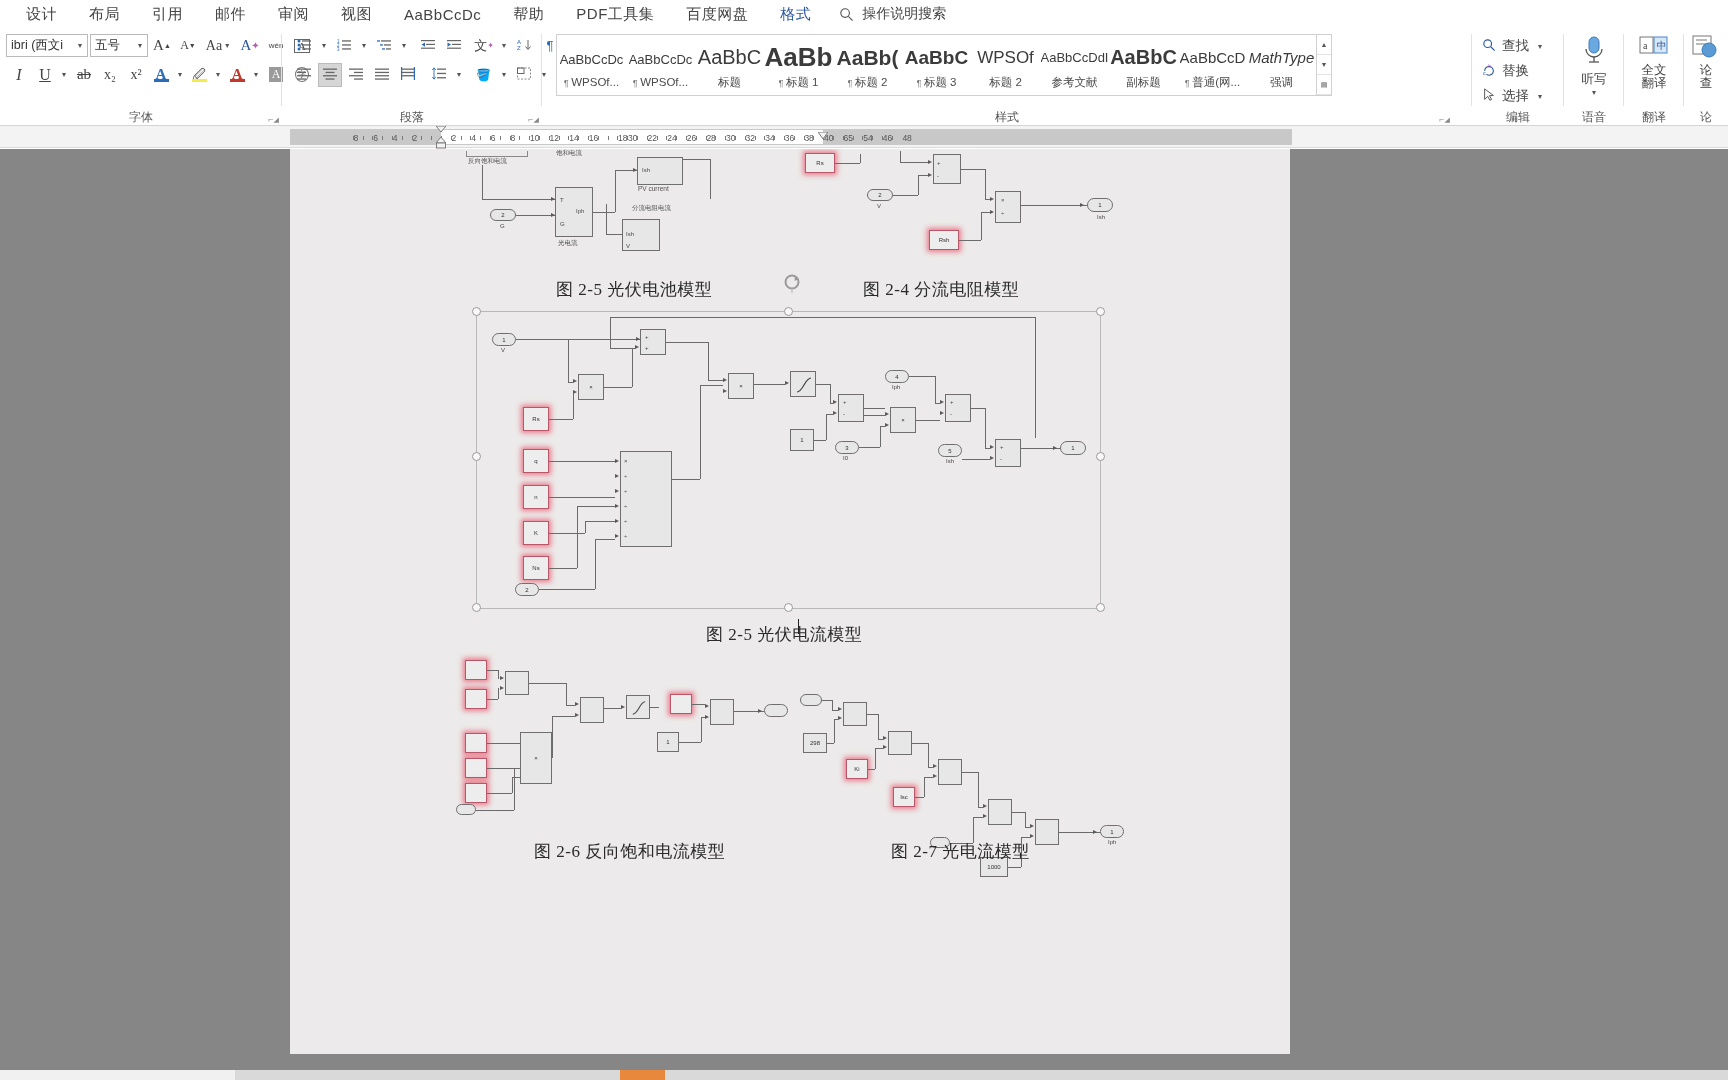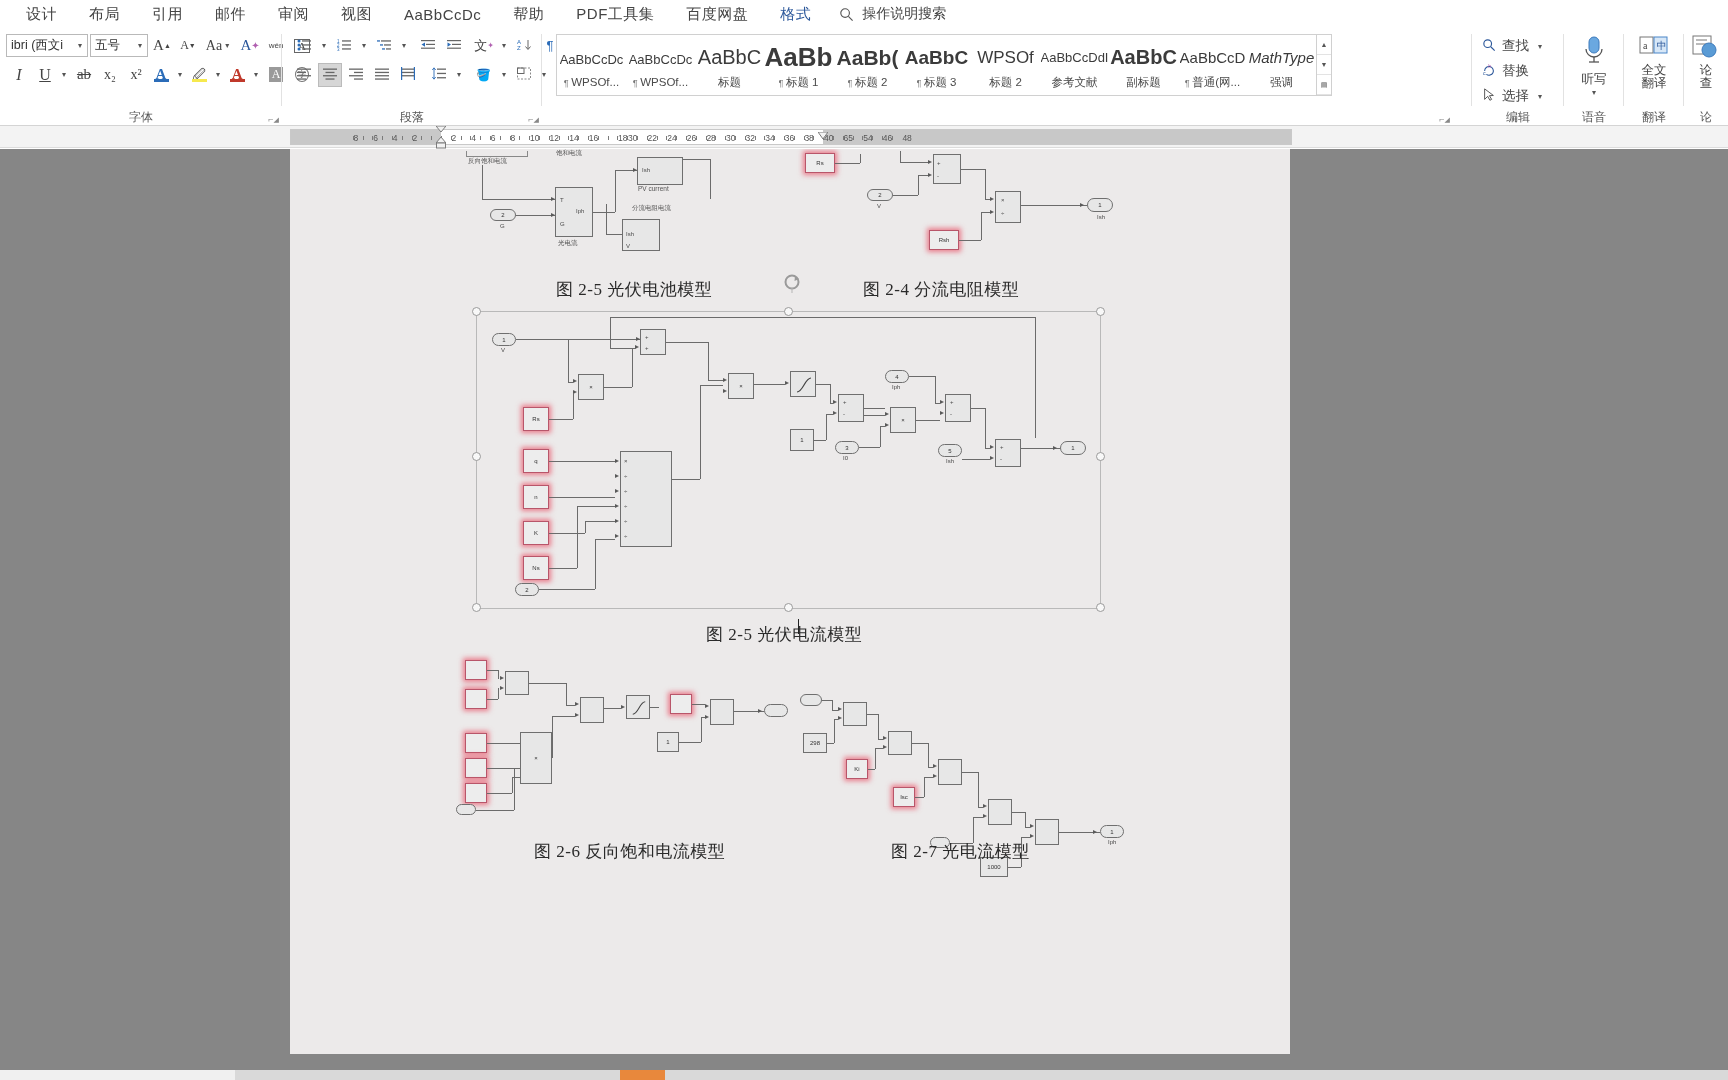--- a/index.html
+++ b/index.html
@@ -439,20 +439,21 @@
               <div class="sprev" style="font-size: 15px; font-style: italic;">MathType</div>
               <div class="slbl">强调</div>
             </div>
           </div>
         <div class="gal-scroll">
           <div>▲</div>
           <div>▼</div>
           <div>▤</div>
         </div>
       </div>
+      <div class="grp-title">样式</div>
       <div class="dlg" style="right:22px">⌐<span style="font-size:7px">◢</span></div>
       <div class="sep"></div>
     </div>
 
     <div class="grp g-edit">
       <div class="grp-body" style="flex-direction:column;gap:1px;padding-top:6px">
         <div class="edrow">
           <span><svg width="14" height="14" viewBox="0 0 16 16">
                 <circle cx="6.5" cy="6.5" r="4.4" fill="none" stroke="#2b579a" stroke-width="1.3"></circle>
                 <line x1="10" y1="10" x2="14.5" y2="14.5" stroke="#2b579a" stroke-width="1.3"></line>

